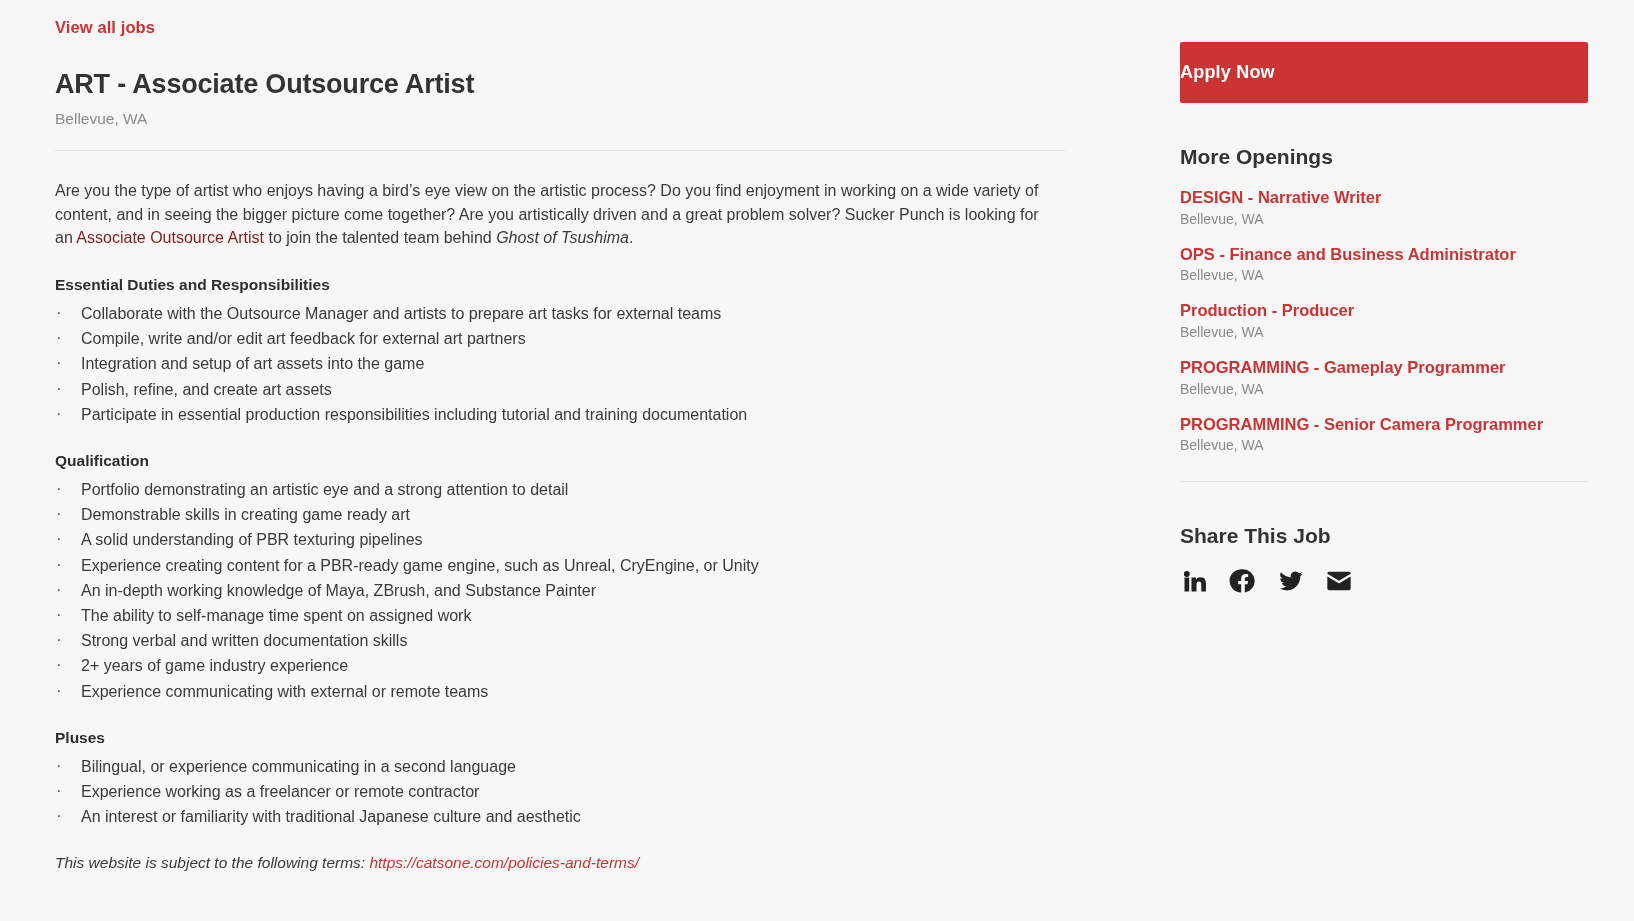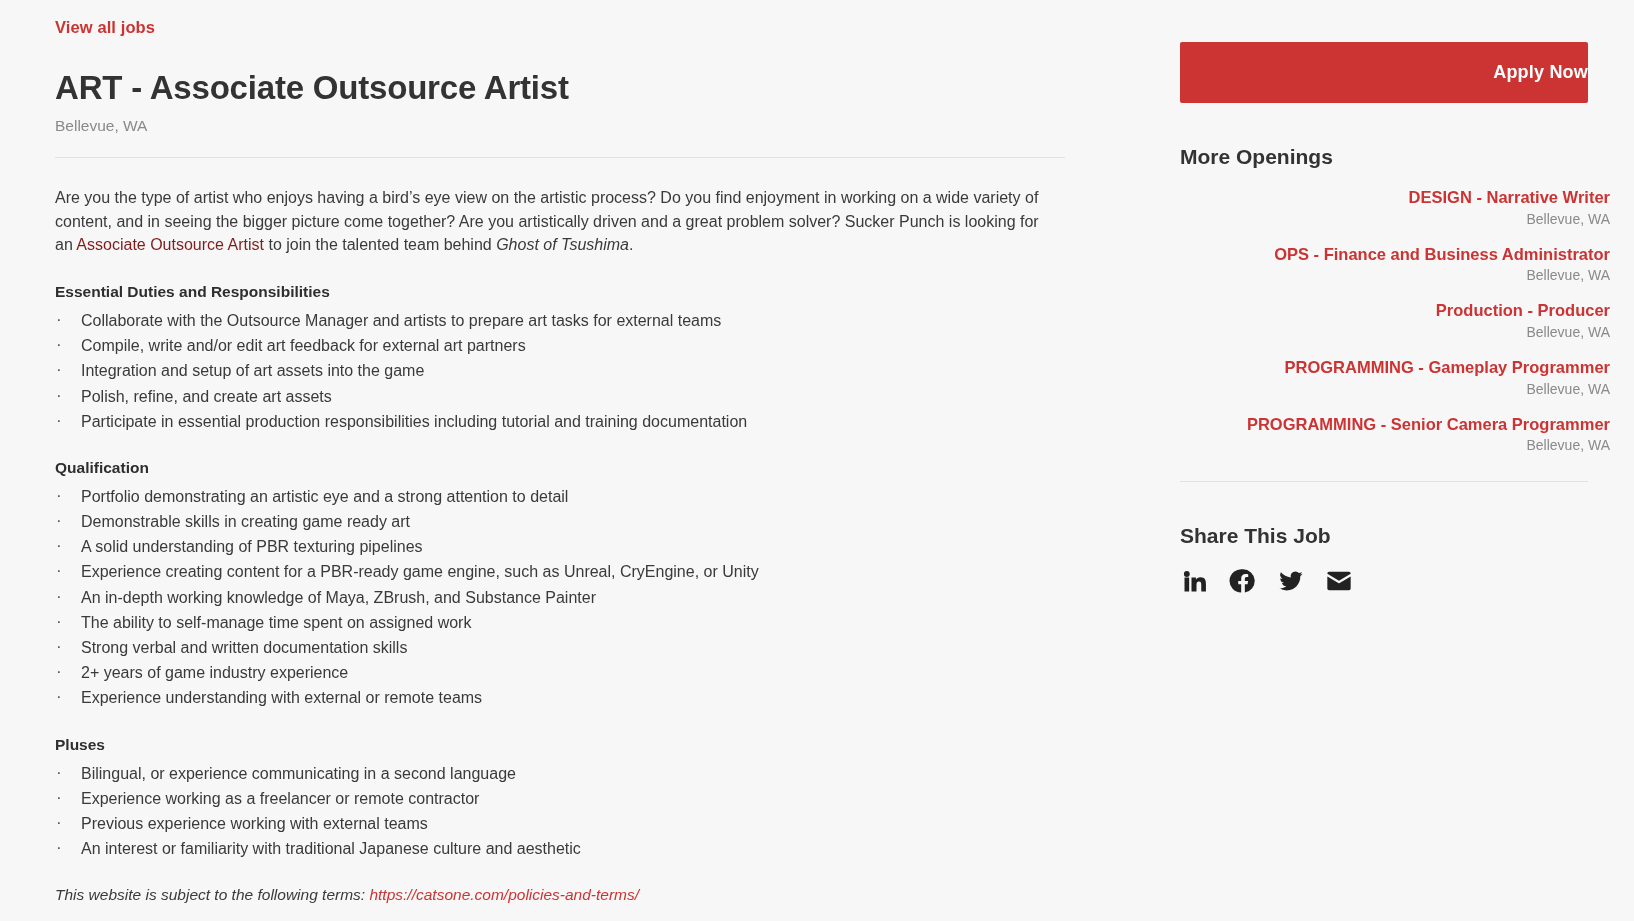--- a/index.html
+++ b/index.html
@@ -37,21 +37,21 @@
   .view-all {
     display: inline-block;
     color: #cc3333;
     font-size: 16.5px;
     font-weight: bold;
     margin-bottom: 18px;
     letter-spacing: 0.1px;
   }
 
   h1.job-title {
-    font-size: 33px;
+    font-size: 27px;
     line-height: 1.15;
     font-weight: bold;
     color: #333;
     margin: 14px 0 10px 0;
     letter-spacing: -0.2px;
   }
   .job-location {
     font-size: 15.5px;
     color: #8a8a8a;
     margin-bottom: 22px;
@@ -110,40 +110,39 @@
   p.terms a {
     color: #cc3333;
     font-style: italic;
   }
 
   .apply-btn {
     display: block;
     width: 408px;
     background: #cc3333;
     color: #ffffff;
-    text-align: right;
+    text-align: left;
     font-size: 18px;
     font-weight: bold;
     padding: 20px 0;
     border: none;
     border-radius: 2px;
     cursor: pointer;
     font-family: "Liberation Sans", sans-serif;
     letter-spacing: 0.2px;
   }
 
   h2.side-head {
     font-size: 21px;
     font-weight: bold;
     color: #333;
     margin: 42px 0 18px 0;
   }
   .opening {
     margin-bottom: 17px;
-    text-align: right;
   }
   .opening a.opening-title {
     display: block;
     color: #cc3333;
     font-size: 16.5px;
     font-weight: bold;
     line-height: 1.25;
     margin-bottom: 3px;
   }
   .opening .opening-loc {
@@ -201,28 +200,27 @@
     <h3 class="section-head">Qualification</h3>
     <ul class="bullets">
       <li>Portfolio demonstrating an artistic eye and a strong attention to detail</li>
       <li>Demonstrable skills in creating game ready art</li>
       <li>A solid understanding of PBR texturing pipelines</li>
       <li>Experience creating content for a PBR-ready game engine, such as Unreal, CryEngine, or Unity</li>
       <li> An in-depth working knowledge of Maya, ZBrush, and Substance Painter</li>
       <li> The ability to self-manage time spent on assigned work</li>
       <li> Strong verbal and written documentation skills</li>
       <li>2+ years of game industry experience</li>
-      <li>Experience understanding with external or remote teams</li>
+      <li>Experience communicating with external or remote teams</li>
     </ul>
 
     <h3 class="section-head">Pluses</h3>
     <ul class="bullets">
       <li>Bilingual, or experience communicating in a second language</li>
       <li>Experience working as a freelancer or remote contractor</li>
-      <li>Previous experience working with external teams</li>
       <li>An interest or familiarity with traditional Japanese culture and aesthetic</li>
     </ul>
 
     <p class="terms"><span>This website is subject to the following terms: </span><a href="#">https://catsone.com/policies-and-terms/</a></p>
 
   </div>
 
   <div class="side-col">
 
     <button class="apply-btn">Apply Now</button>

